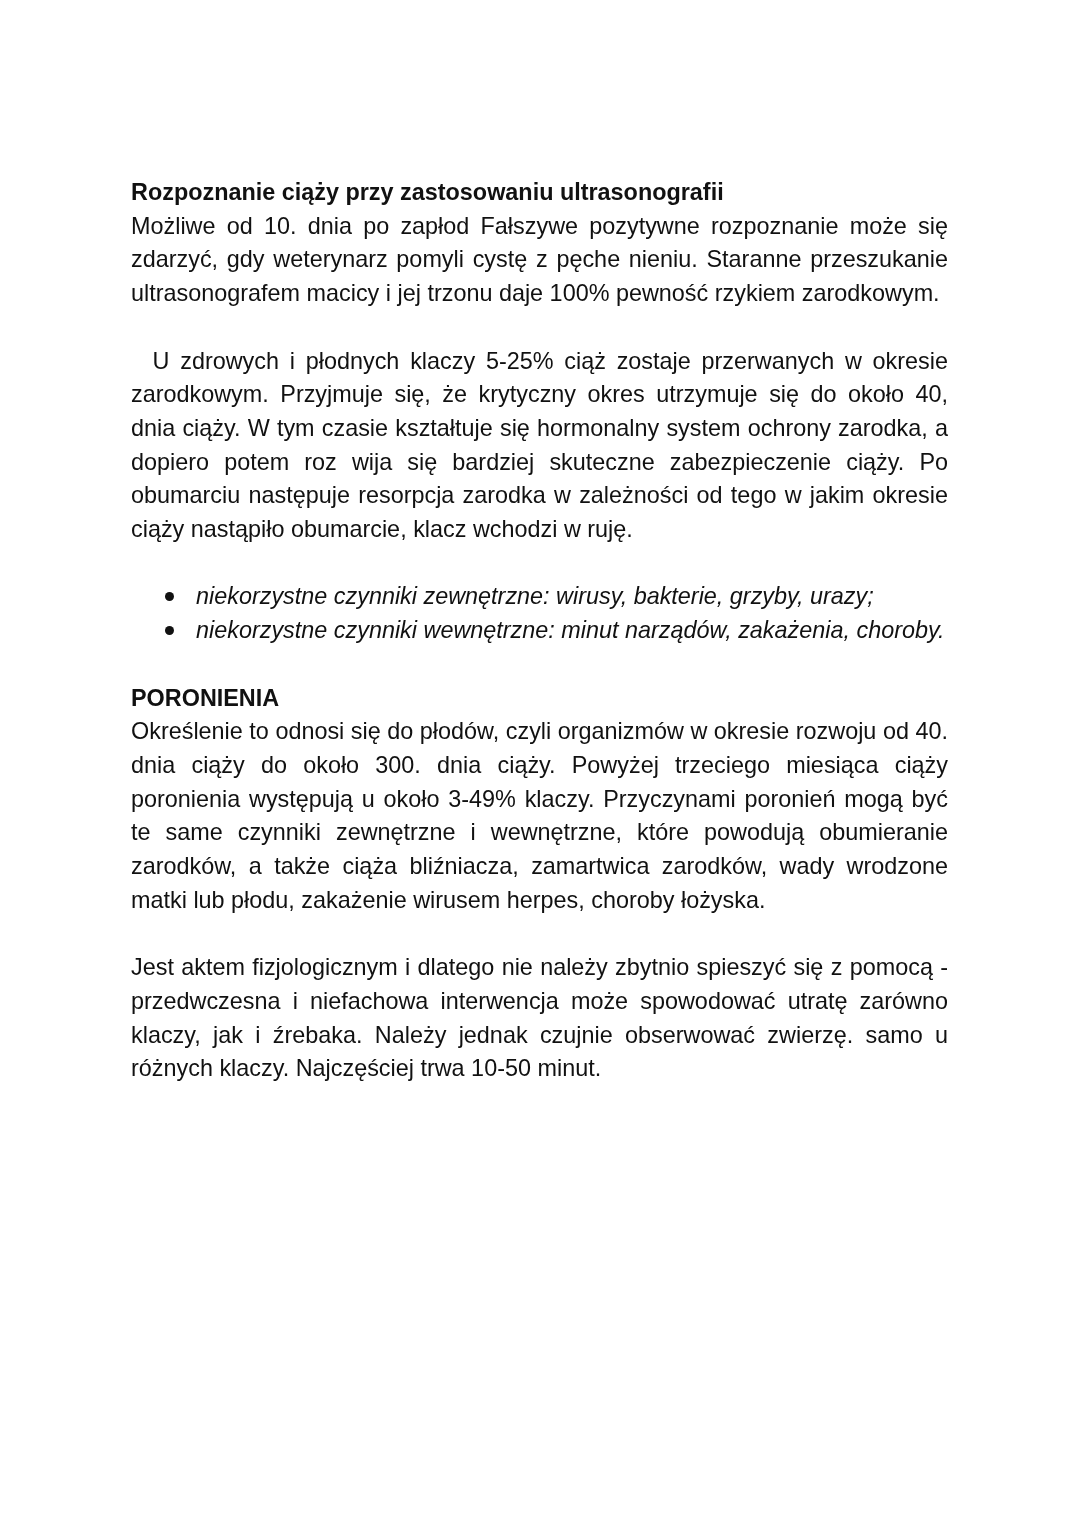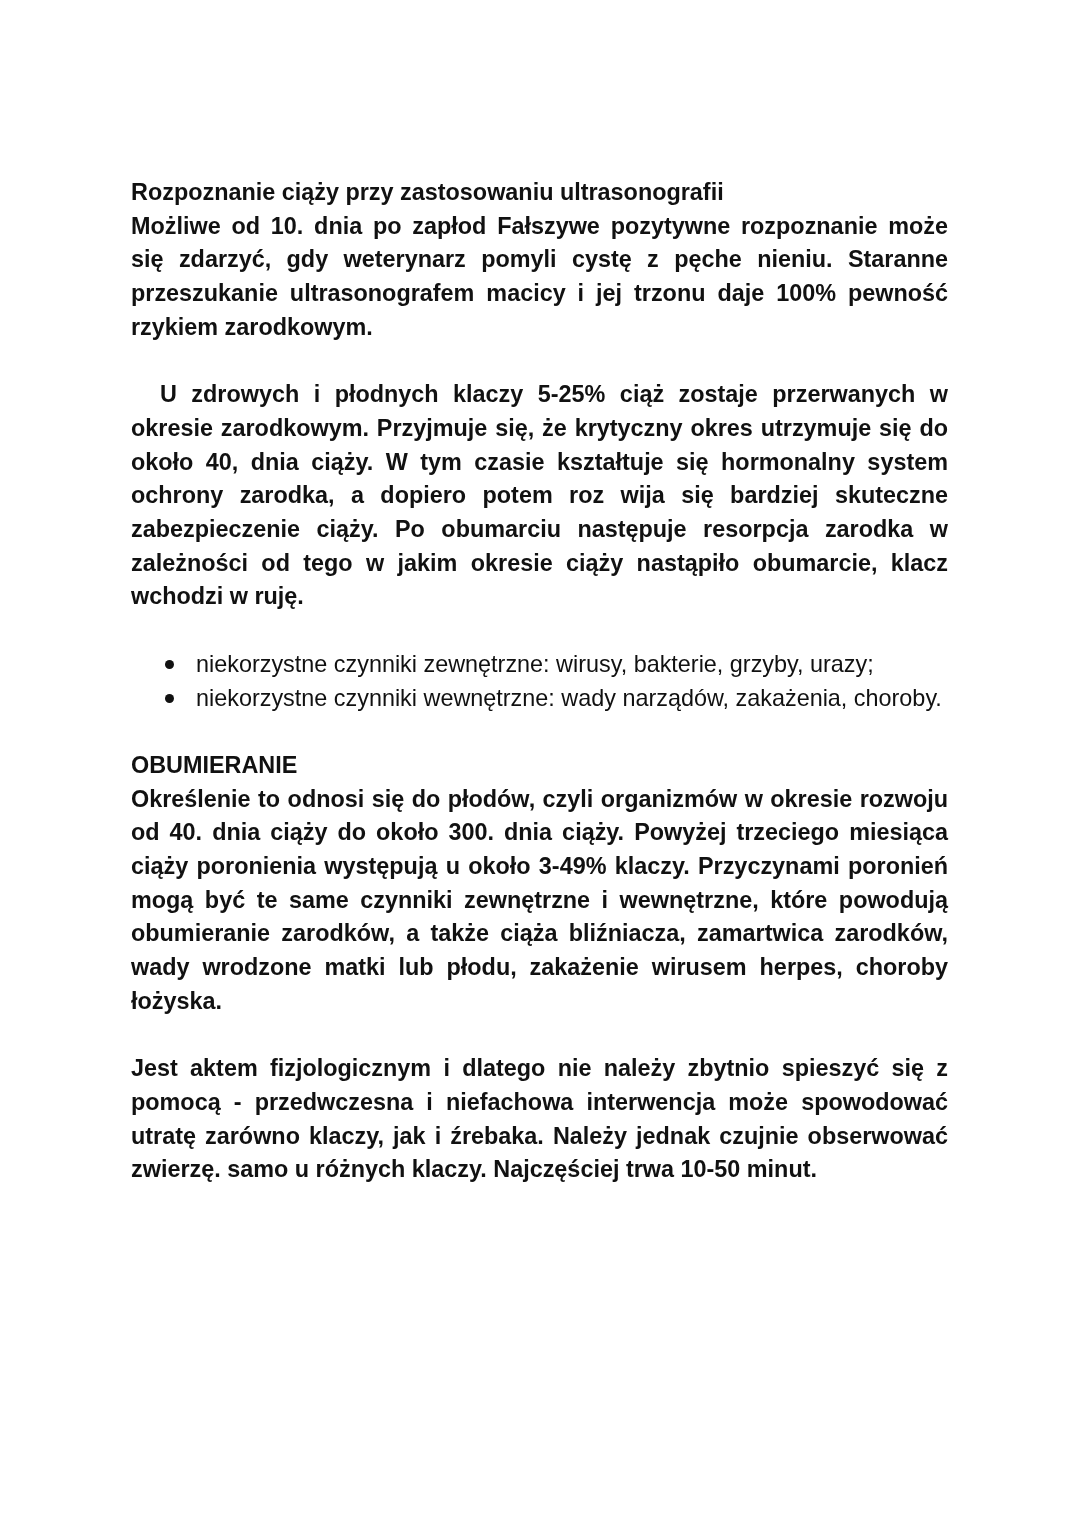--- a/index.html
+++ b/index.html
@@ -27,38 +27,38 @@
     .heading {
       font-weight: bold;
       margin: 0;
       font-size: 23.4px;
       line-height: 33.7px;
     }
     .para {
       margin: 0;
       text-align: justify;
       text-align-last: left;
-      font-weight: bold;
     }
     .indent-space {
       white-space: pre;
     }
     .gap {
       height: 33.7px;
     }
     .list {
       margin: 0;
       padding: 0;
       list-style: none;
     }
     .list li {
       position: relative;
       padding-left: 65px;
       text-align: justify;
       text-align-last: left;
+      font-style: italic;
     }
     .bullet {
       position: absolute;
       left: 34px;
       top: 12px;
       width: 9px;
       height: 9px;
       border-radius: 50%;
       background: #111111;
     }
@@ -78,29 +78,29 @@
   <section>
     <p class="para"><span class="indent-space">  </span><span>U zdrowych i płodnych klaczy 5-25% ciąż zostaje przerwanych w okresie zarodkowym. Przyjmuje się, że krytyczny okres utrzymuje się do około 40, dnia ciąży. W tym czasie kształtuje się hormonalny system ochrony zarodka, a dopiero potem roz wija się bardziej skuteczne zabezpieczenie ciąży. Po obumarciu następuje resorpcja zarodka w zależności od tego w jakim okresie ciąży nastąpiło obumarcie, klacz wchodzi w ruję.</span></p>
     <div class="gap"></div>
     <ul class="list">
       <li>
         <span class="bullet"></span>
         <span>niekorzystne czynniki zewnętrzne: wirusy, bakterie, grzyby, urazy;</span>
       </li>
       <li>
         <span class="bullet"></span>
-        <span>niekorzystne czynniki wewnętrzne: wady narządów, zakażenia, choroby.</span>
+        <span>niekorzystne czynniki wewnętrzne: minut narządów, zakażenia, choroby.</span>
       </li>
     </ul>
   </section>
 
   <div class="gap"></div>
 
   <section>
-    <h2 class="heading">OBUMIERANIE</h2>
+    <h2 class="heading">PORONIENIA</h2>
     <p class="para">Określenie to odnosi się do płodów, czyli organizmów w okresie rozwoju od 40. dnia ciąży do około 300. dnia ciąży. Powyżej trzeciego miesiąca ciąży poronienia występują u około 3-49% klaczy. Przyczynami poronień mogą być te same czynniki zewnętrzne i wewnętrzne, które powodują obumieranie zarodków, a także ciąża bliźniacza, zamartwica zarodków, wady wrodzone matki lub płodu, zakażenie wirusem herpes, choroby łożyska.</p>
   </section>
 
   <div class="gap"></div>
 
   <section>
     <p class="para">Jest aktem fizjologicznym i dlatego nie należy zbytnio spieszyć się z pomocą - przedwczesna i niefachowa interwencja może spowodować utratę zarówno klaczy, jak i źrebaka. Należy jednak czujnie obserwować zwierzę. samo u różnych klaczy. Najczęściej trwa 10-50 minut.</p>
   </section>
 
 </div>

